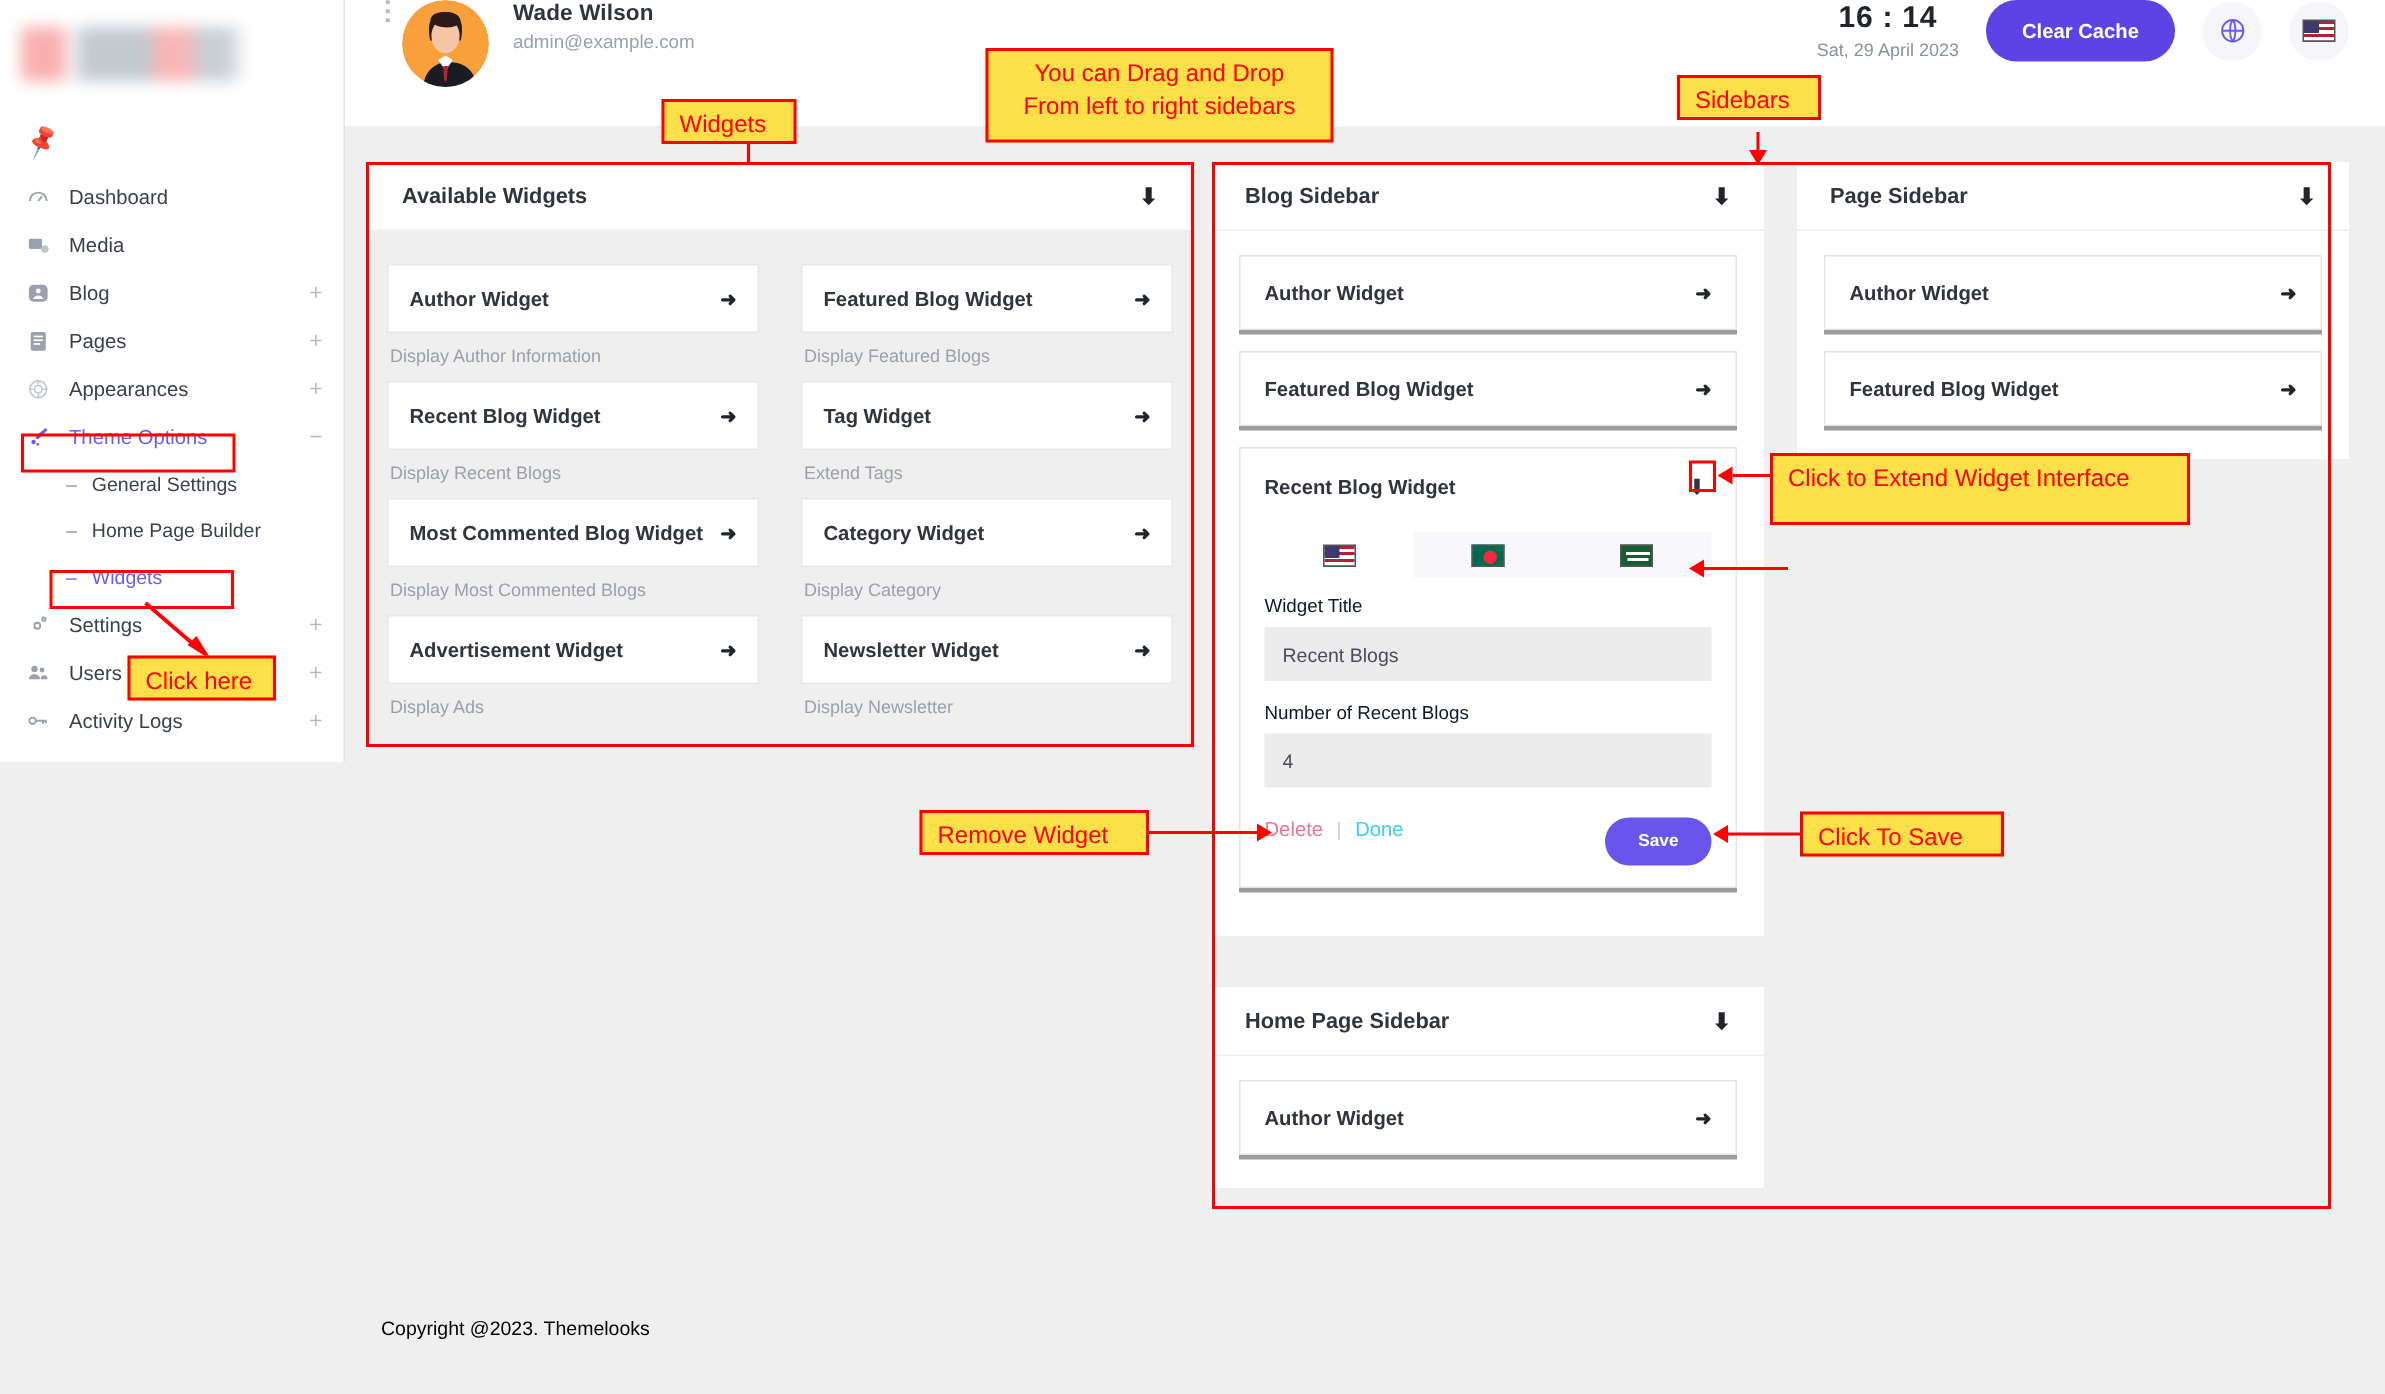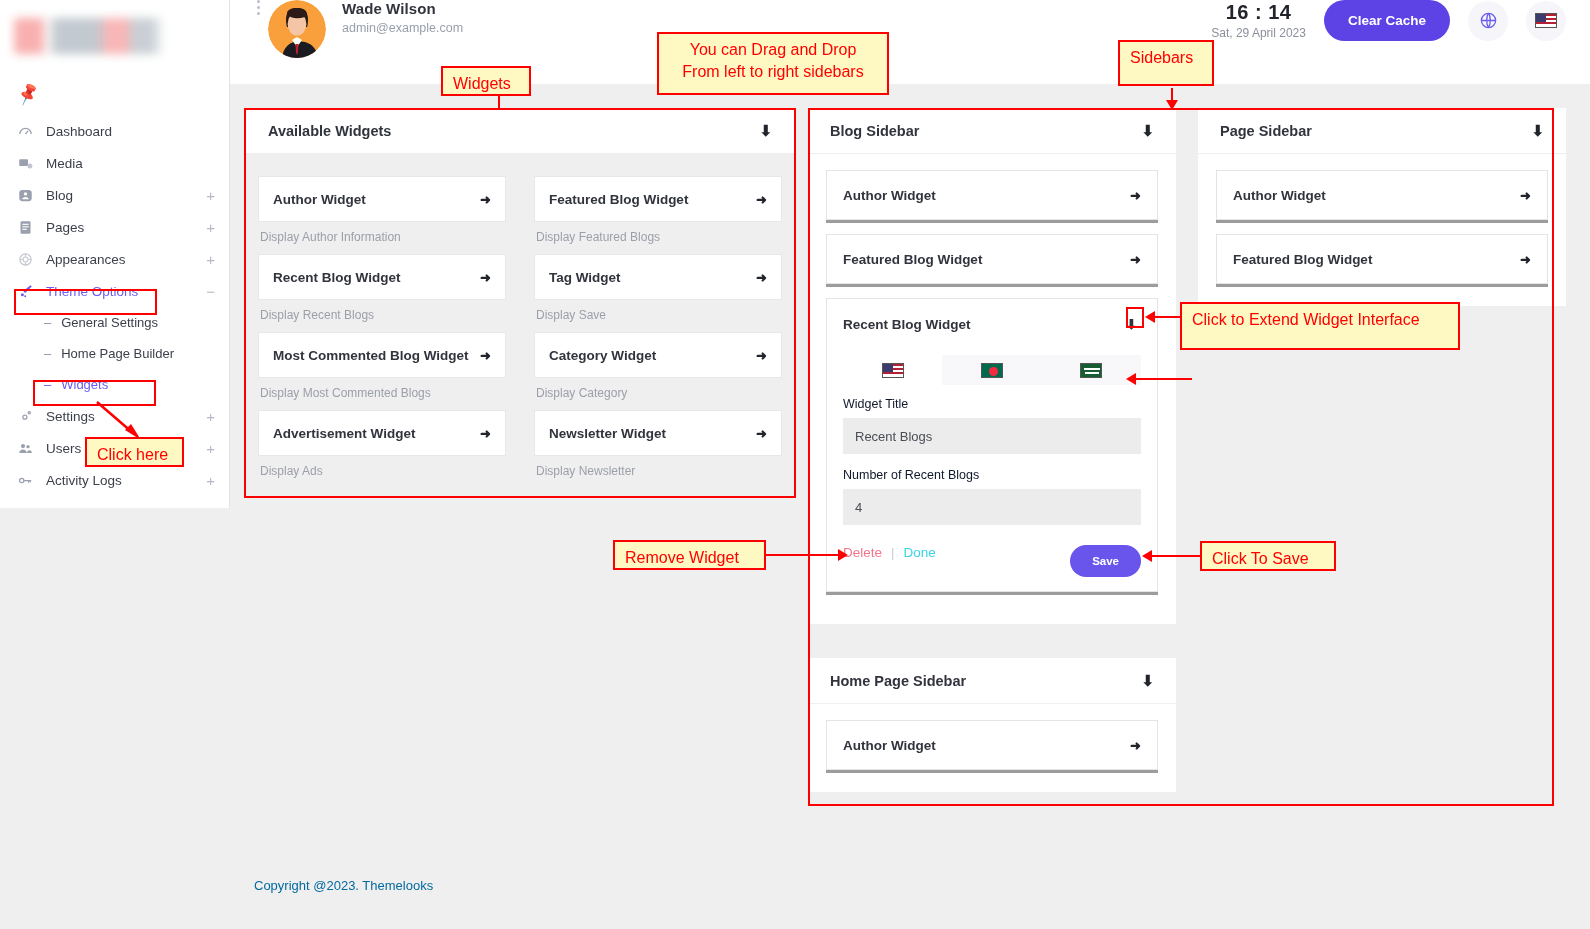--- a/index.html
+++ b/index.html
@@ -174,26 +174,26 @@
   .lnk-sep { color:#c9ccd3; margin: 0 9px; font-size: 13px; }
   .lnk-done { color:#3ad2e8; font-size: 13.5px; cursor:pointer; }
   .save-btn {
     margin-left:auto; background:#6a55ec; color:#fff; border:none;
     border-radius: 20px; padding: 10px 22px; font-size: 11.5px; font-weight:700;
     cursor:pointer; font-family:"Liberation Sans", sans-serif;
   }
 
   .footer-copy {
     position:absolute; left: 24px; bottom: 36px;
-    font-size: 13px; color:#0369a1;
+    font-size: 13px; color:#000000;
   }
 
   
   .ann {
-    position:absolute; border: 2px solid #ff0000; background:#fef9c3;
+    position:absolute; border: 2px solid #ff0000; background:#fde047;
     color:#ff0000; font-size: 16px; line-height: 1.35;
     padding: 5px 10px; white-space: pre; z-index: 40;
     font-family: "Liberation Sans", sans-serif;
   }
   .ann-box { position:absolute; border:2px solid #ff0000; z-index: 30; pointer-events:none; }
   .ann-line { position:absolute; background:#ff0000; z-index: 35; }
   .ann-arrow { position:absolute; width:0;height:0; z-index:36; }
   .arrow-left { border-top:6px solid transparent; border-bottom:6px solid transparent; border-right:10px solid #ff0000; }
   .arrow-right { border-top:6px solid transparent; border-bottom:6px solid transparent; border-left:10px solid #ff0000; }
   .arrow-down { border-left:6px solid transparent; border-right:6px solid transparent; border-top:10px solid #ff0000; }
@@ -409,21 +409,21 @@
           <div class="wcard">
             <span>Featured Blog Widget</span>
             <span class="arr">➜</span>
           </div>
           <div class="wcard-desc">Display Featured Blogs</div>
 
           <div class="wcard">
             <span>Tag Widget</span>
             <span class="arr">➜</span>
           </div>
-          <div class="wcard-desc">Display Save</div>
+          <div class="wcard-desc">Extend Tags</div>
 
           <div class="wcard">
             <span>Category Widget</span>
             <span class="arr">➜</span>
           </div>
           <div class="wcard-desc">Display Category</div>
 
           <div class="wcard">
             <span>Newsletter Widget</span>
             <span class="arr">➜</span>
@@ -529,21 +529,21 @@
   <div class="ann-box" style="left:14px; top:289px; width:143px; height:26px;"></div>
 
   <div class="ann-box" style="left:33px; top:380px; width:123px; height:26px;"></div>
 
   <div class="ann" style="left:441px; top:66px; width:90px; height:30px;">Widgets</div>
   <div class="ann-line" style="left:498px; top:96px; width:2px; height:13px;"></div>
 
   <div class="ann" style="left:657px; top:32px; width:232px; height:63px; text-align:center;">You can Drag and Drop
 From left to right sidebars</div>
 
-  <div class="ann" style="left:1118px; top:40px; width:96px; height:46px;">Sidebars</div>
+  <div class="ann" style="left:1118px; top:50px; width:96px; height:30px;">Sidebars</div>
   <div class="ann-line" style="left:1171px; top:88px; width:2px; height:14px;"></div>
   <div class="ann-arrow arrow-down" style="left:1166px; top:100px;"></div>
 
   <div class="ann" style="left:85px; top:437px; width:99px; height:30px;">Click here</div>
   <svg class="diag-arrow" style="left:95px; top:400px;" width="50" height="42">
     <line x1="2" y1="2" x2="38" y2="33" stroke="#ff0000" stroke-width="2.5"></line>
     <polygon points="46,40 30,30 36,24" fill="#ff0000"></polygon>
   </svg>
 
   <div class="ann" style="left:1180px; top:302px; width:280px; height:48px;">Click to Extend Widget Interface</div>

